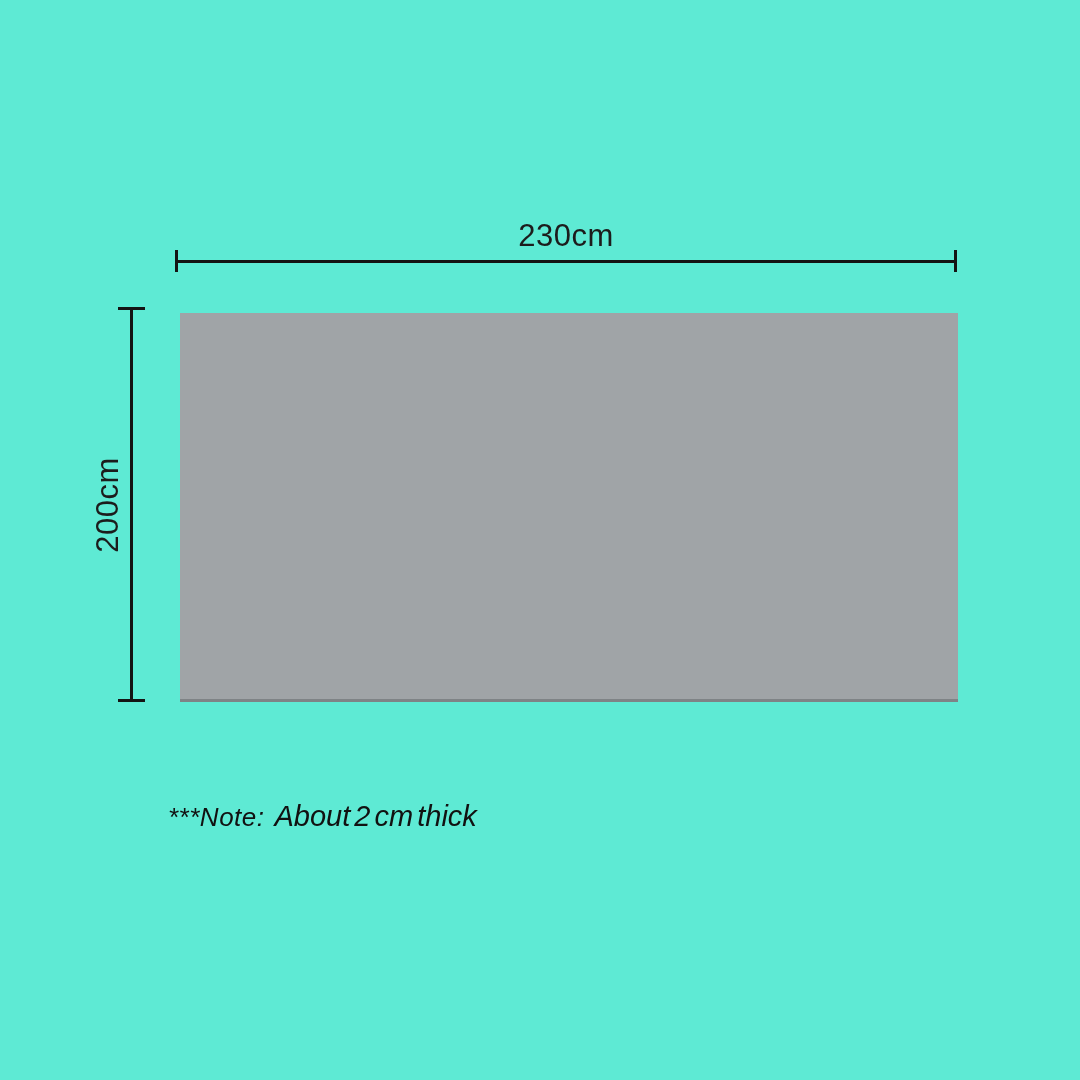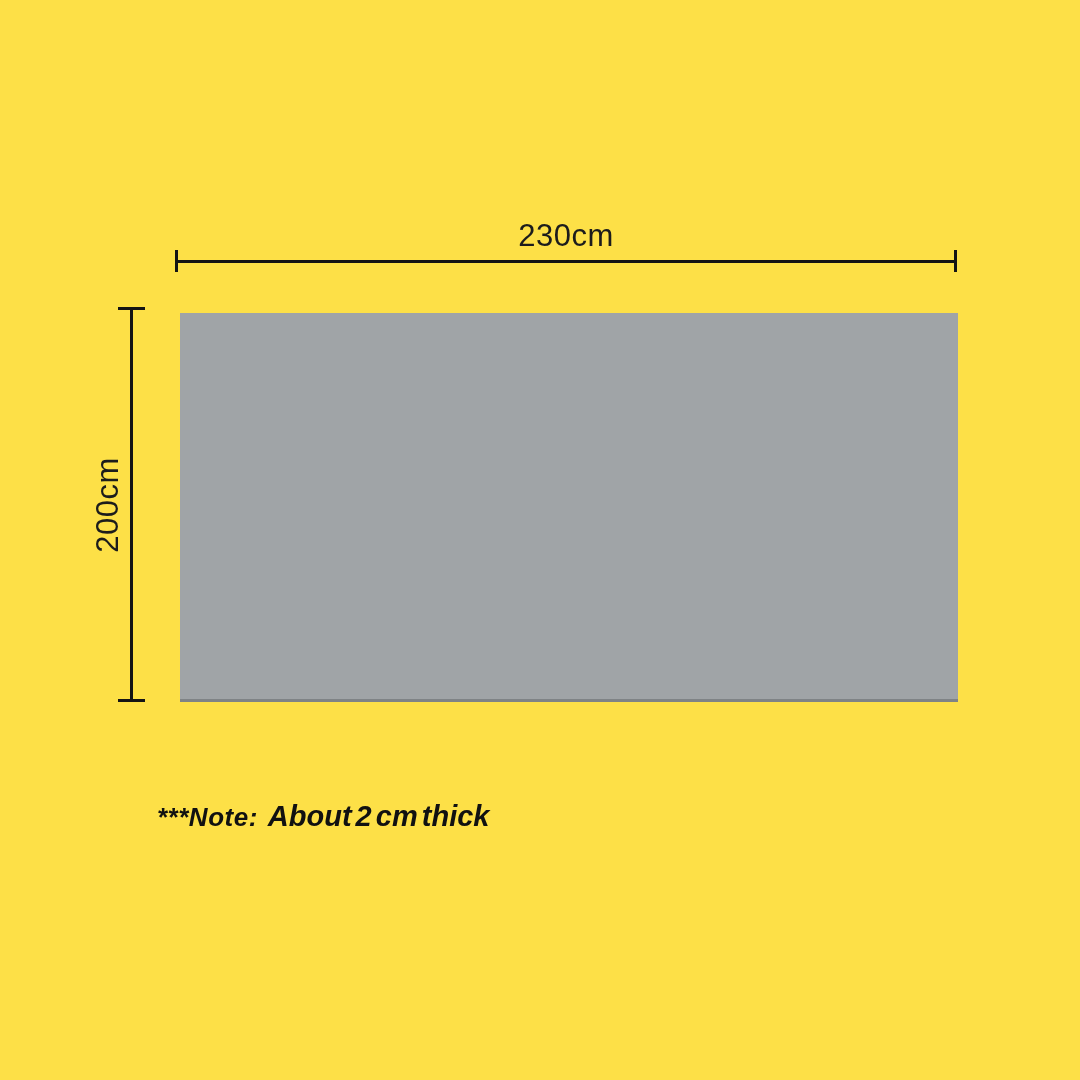--- a/index.html
+++ b/index.html
@@ -5,21 +5,21 @@
   html, body {
     margin: 0;
     padding: 0;
     background: #ffffff;
     font-family: "Liberation Sans", "DejaVu Sans", sans-serif;
   }
   .canvas {
     position: relative;
     width: 1080px;
     height: 1080px;
-    background: #fde047;
+    background: #5eead4;
     overflow: hidden;
   }
   
   .product-rect {
     position: absolute;
     left: 180px;
     top: 313px;
     width: 778px;
     height: 389px;
     border-bottom: 3px solid rgba(120,124,127,0.55);
@@ -81,25 +81,24 @@
     transform: translate(-50%, -50%) rotate(-90deg);
     font-size: 31px;
     letter-spacing: 0.5px;
     color: #1c1c1c;
     white-space: nowrap;
   }
   .dim-ink { background: #141414; }
   
   .note {
     position: absolute;
-    left: 157px;
+    left: 168px;
     top: 800px;
     white-space: nowrap;
     color: #111111;
-    font-weight: bold;
   }
   .note-prefix {
     font-style: italic;
     font-size: 26px;
     letter-spacing: 0.5px;
   }
   .note-text {
     font-style: italic;
     font-size: 29px;
     margin-left: 10px;

